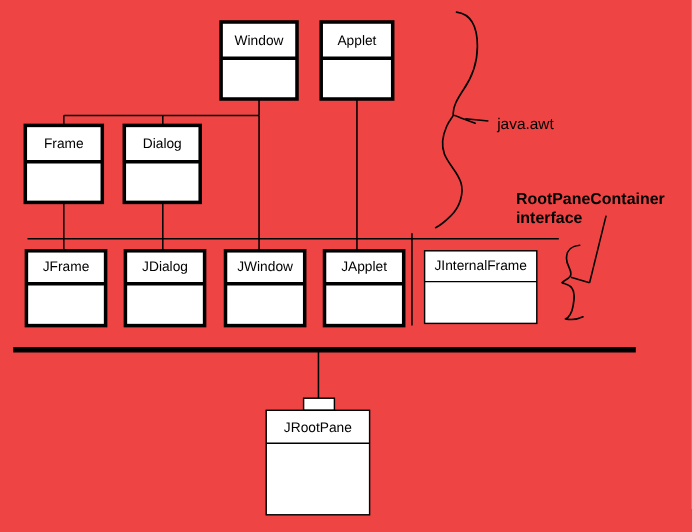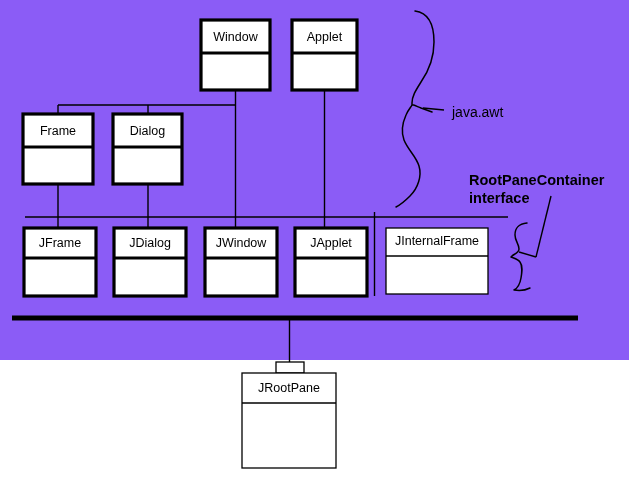--- a/index.html
+++ b/index.html
@@ -9,22 +9,22 @@
   }
   body {
     width: 629px;
     height: 484px;
     font-family: "Liberation Sans", sans-serif;
     overflow: hidden;
   }
   #diagram-root {
     position: relative;
     width: 629px;
-    height: 360px;
-    background: #8b5cf6;
+    height: 484px;
+    background: #ef4444;
   }
   svg#diagram-svg {
     position: absolute;
     left: 0;
     top: 0;
     width: 629px;
     height: 484px;
     display: block;
   }
   .cls-box-rect {

